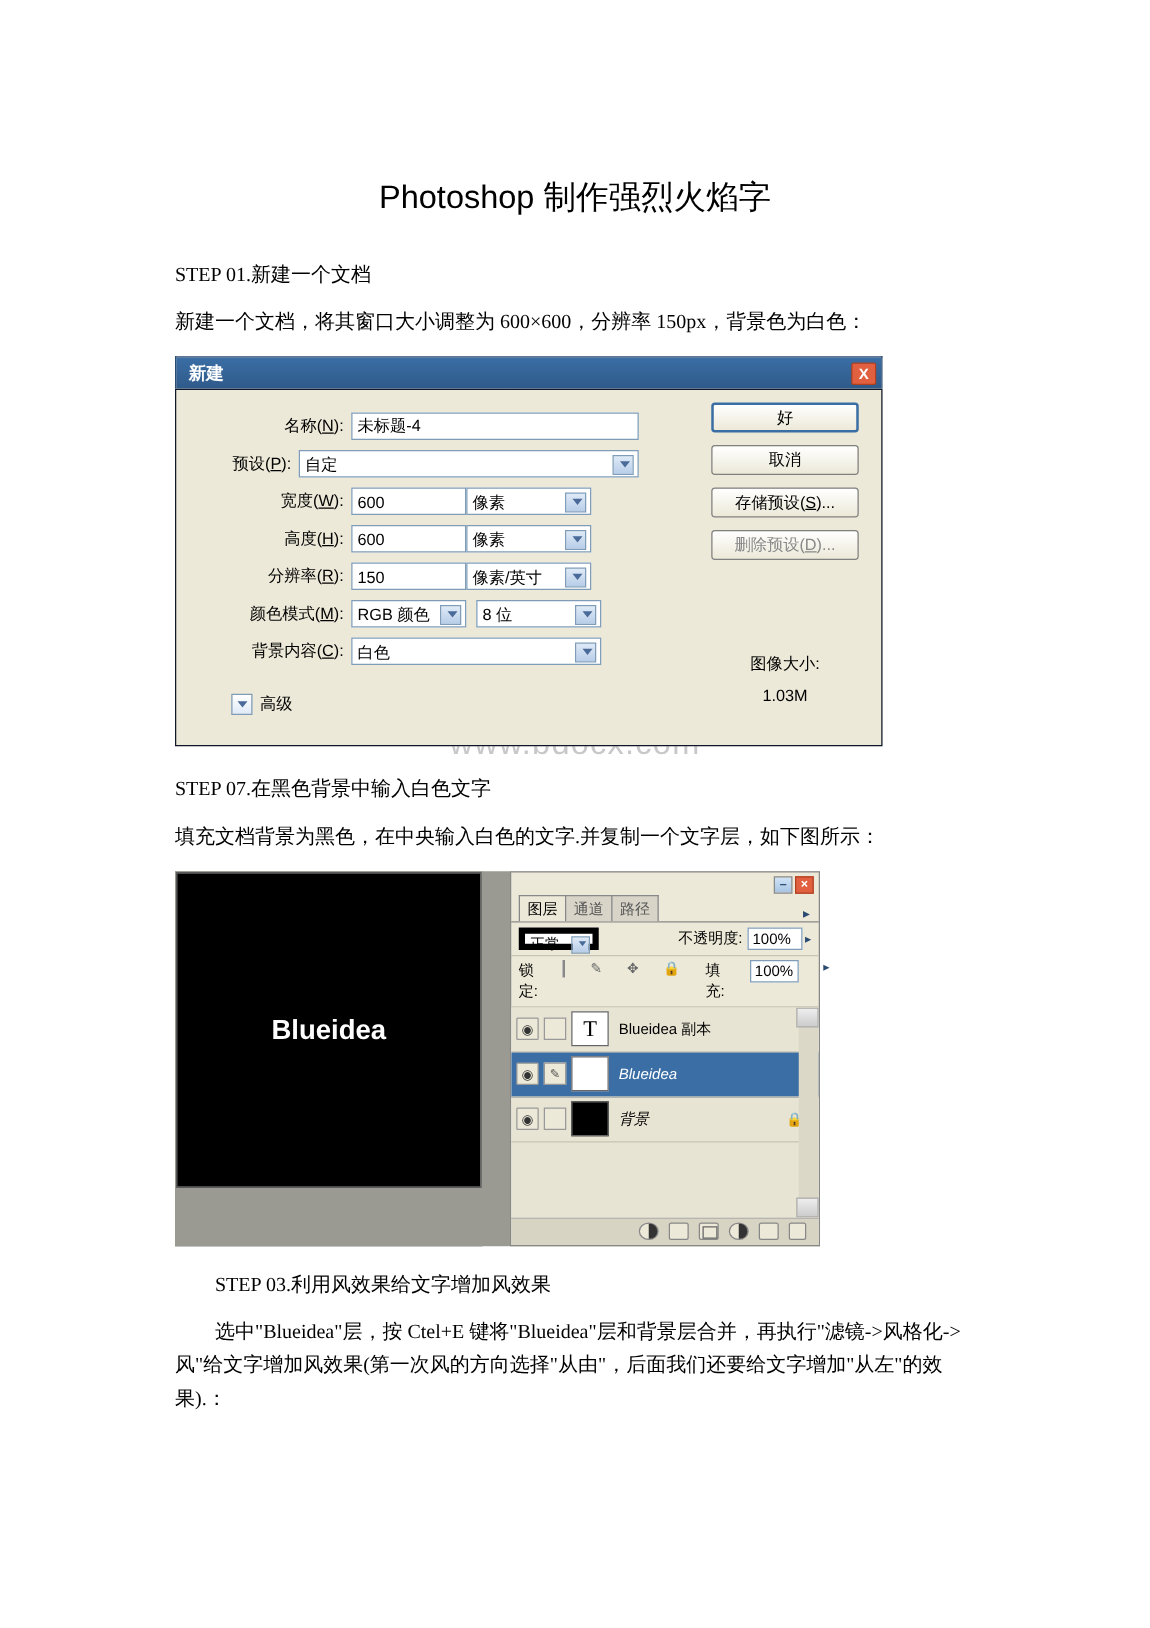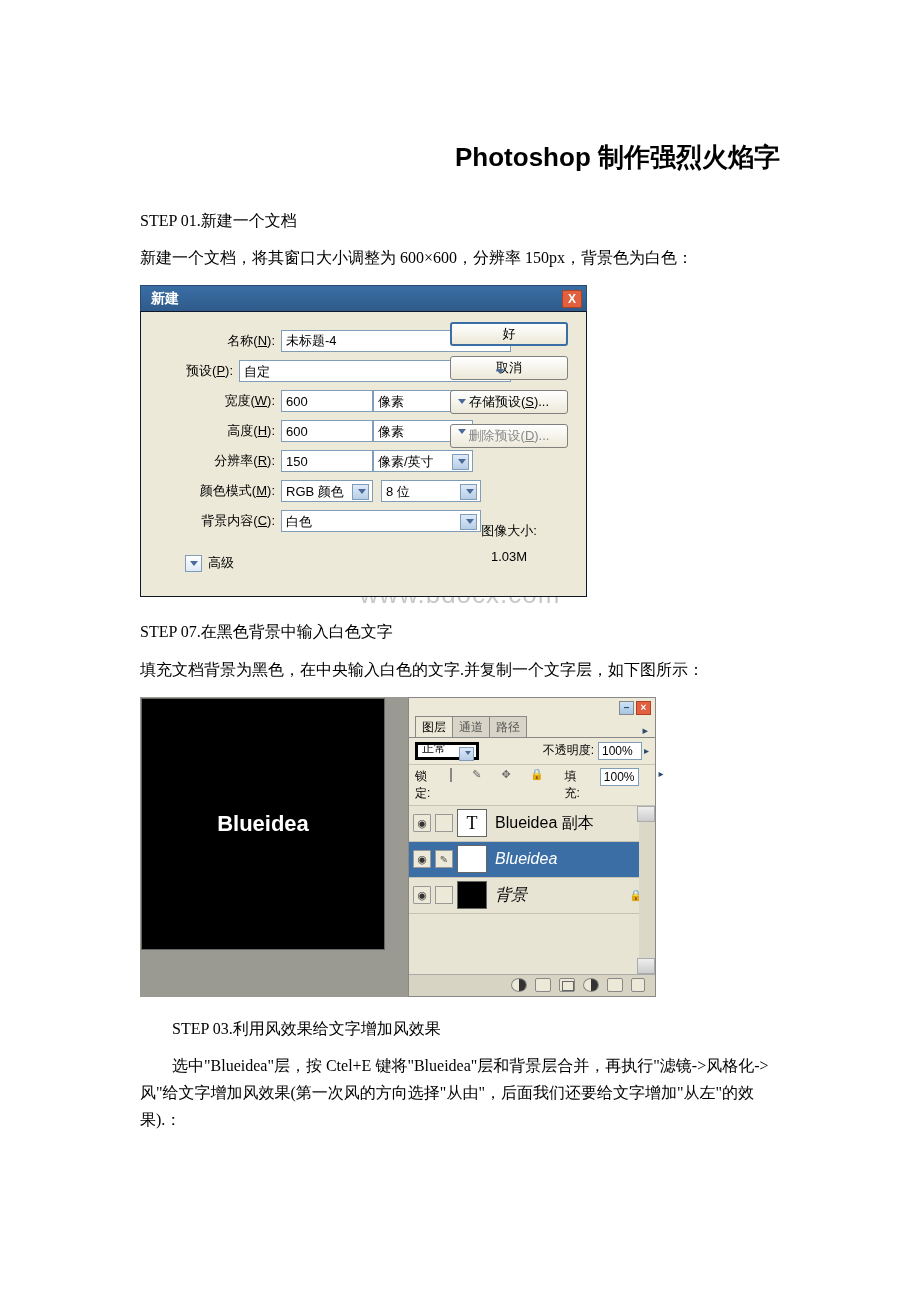--- a/index.html
+++ b/index.html
@@ -1,24 +1,24 @@
 <!DOCTYPE html>
 <html><head>
 <meta charset="utf-8">
 <style>
   * { box-sizing: border-box; margin: 0; padding: 0; }
   body { background: #fff; font-family: "SimSun", "宋体", serif; }
   .page { width: 920px; margin: 0 auto; padding: 140px 140px 60px 140px; }
-  .title { font-family: "SimHei", "黑体", sans-serif; font-size: 26px; text-align: right; font-weight: bold; margin-bottom: 32px; }
+  .title { font-family: "SimHei", "黑体", sans-serif; font-size: 26px; text-align: center; font-weight: normal; margin-bottom: 32px; }
   .step { font-size: 16px; margin: 8px 0 10px 0; line-height: 1.7; }
   .body-text { font-size: 16px; margin: 6px 0 14px 0; line-height: 1.7; }
   .indent { text-indent: 2em; }
 
   
-  .dlg1 { width: 447px; margin: 10px 0 6px 0; border-radius: 31px; }
+  .dlg1 { width: 566px; margin: 10px 0 6px 0; border-radius: 31px; }
   .dlg1-titlebar { background: linear-gradient(#3a6ea5,#2f5a8a); color: #fff; font-size: 14px; font-weight: bold; font-family: "SimSun", sans-serif; height: 26px; display:flex; align-items:center; padding: 0 4px 0 10px; border: 1px solid #2a4a70; border-bottom:none; }
   .dlg1-titlebar .spacer { flex: 1; }
   .dlg1-close { width: 20px; height: 18px; background: #e06040; border: 1px solid #b04020; display:flex; align-items:center; justify-content:center; color:#fff; font-weight:bold; font-size:12px; border-radius:2px; }
   .dlg1-body { background: #ece9d8; border: 1px solid #0f172a; padding: 10px 12px 24px 12px; position: relative; font-family: "SimSun", sans-serif; font-size: 13px; color:#000; }
   .dlg1-row { display:flex; align-items:center; margin: 8px 0; }
   .dlg1-label { width: 128px; text-align:right; padding-right: 6px; }
   .dlg1-label .u { text-decoration: underline; }
   .dlg1-input { background:#fff; border:1px solid #7f9db9; height:22px; padding:0 4px; display:flex; align-items:center; }
   .w-name { width: 230px; }
   .w-preset { width: 272px; }
@@ -49,37 +49,37 @@
   .fig2-winbtns { position:absolute; right:4px; top:3px; display:flex; gap:2px; }
   .fig2-winbtn { width:15px; height:14px; border:1px solid #888; font-size:10px; display:flex; align-items:center; justify-content:center; font-weight:bold; }
   .fig2-winbtn.min { background:linear-gradient(#cfe3f6,#a7c4e2); color:#2a4a70; }
   .fig2-winbtn.cls { background:#e06040; color:#fff; border-color:#b04020; }
   .fig2-tabs { height:22px; display:flex; align-items:flex-end; padding-left:6px; margin-top:18px; border-bottom:1px solid #888; font-size:12px; }
   .fig2-tab { padding:2px 6px 1px 6px; border:1px solid #888; border-bottom:none; background:#ece9d8; margin-right:-1px; position:relative; }
   .fig2-tab.inactive { background:#d8d5c8; color:#555; }
   .fig2-tab::before { content:""; position:absolute; left:-6px; top:0; width:0; height:0; }
   .fig2-tabmenu { margin-left:auto; margin-right:4px; color:#2a4a70; font-size:11px; padding:0 3px; }
   .fig2-optrow { display:flex; align-items:center; padding:4px 6px; border-bottom:1px solid #c8c4b4; }
-  .fig2-optrow .sel { border:3px solid #000000; background:#fff; height:18px; width:64px; display:flex; align-items:flex-end; padding:0 4px; position:relative; margin-right:4px; }
+  .fig2-optrow .sel { border:5px solid #000000; background:#fff; height:18px; width:64px; display:flex; align-items:flex-start; padding:0 4px; position:relative; margin-right:4px; }
   .fig2-optrow .sel::after { content:""; position:absolute; right:2px; top:2px; width:13px; height:12px; background:linear-gradient(#dfeaf7,#b7cde8); border:1px solid #7f9db9; }
   .fig2-optrow .sel .chev { position:absolute; right:5px; top:6px; width:0; height:0; border-left:3px solid transparent; border-right:3px solid transparent; border-top:4px solid #4a6a99; z-index:2; }
   .fig2-optrow .lbl { margin-left:auto; margin-right:4px; }
   .fig2-optrow .val { border:1px solid #7f9db9; background:#fff; height:18px; width:44px; display:flex; align-items:center; padding:0 3px; }
   .fig2-optrow .tri { color:#2a4a70; font-size:10px; margin-left:2px; }
   .fig2-lockrow { display:flex; align-items:flex-start; padding:3px 6px; border-bottom:1px solid #c8c4b4; gap:20px; font-size:12px; }
   .fig2-chk { width:14px; height:14px; border:1px solid #888; background:#fff; position:relative; }
   .fig2-ico { width:14px; height:14px; display:inline-flex; align-items:center; justify-content:center; color:#666; font-size:11px; }
   .fig2-layers { flex:1; background:#e8e4d4; overflow:hidden; position:relative; }
   .fig2-layer { display:flex; align-items:center; height:36px; border-bottom:1px solid #c8c4b4; padding:0 4px; gap:4px; }
   .fig2-layer.selected { background:#3a6ea5; color:#fff; }
   .fig2-eye { width:18px; height:18px; border:1px solid #999; background:#ece9d8; display:flex; align-items:center; justify-content:center; font-size:11px; color:#333; border-radius:1px; }
   .fig2-link { width:18px; height:18px; border:1px solid #999; background:#ece9d8; display:flex; align-items:center; justify-content:center; font-size:10px; color:#555; }
   .fig2-thumb { width:30px; height:28px; border:1px solid #666; background:#fff; display:flex; align-items:center; justify-content:center; font-family: "Times New Roman", serif; font-size:18px; }
   .fig2-thumb.bg { background:#000; }
-  .fig2-layer .name { margin-left:4px; font-size:16px; }
+  .fig2-layer .name { margin-left:4px; font-size:12px; }
   .fig2-layer .lock { margin-left:auto; margin-right:8px; color:#333; font-size:11px; }
   .fig2-layer.selected .name { font-style: italic; }
   .fig2-bgname { font-style: italic; }
   .fig2-scrollend { position:absolute; right:0; top:0; width:16px; height:100%; background:#dcd8c8; }
   .fig2-scrollend::before { content:""; position:absolute; top:0; right:0; width:16px; height:14px; background:linear-gradient(#eee,#ccc); border:1px solid #aaa; }
   .fig2-scrollend::after { content:""; position:absolute; bottom:0; right:0; width:16px; height:14px; background:linear-gradient(#eee,#ccc); border:1px solid #aaa; }
   .fig2-bottom { height:22px; background:#d8d4c4; border-top:1px solid #aaa; display:flex; align-items:center; justify-content:flex-end; gap:8px; padding:0 10px; }
   .fig2-bico { width:16px; height:14px; border:1px solid #888; background:#ece9d8; border-radius:2px; position:relative; }
   .fig2-bico.circle { border-radius:50%; }
   .fig2-bico.half::after { content:""; position:absolute; right:0; top:0; width:50%; height:100%; background:#333; border-radius:0 7px 7px 0; }

